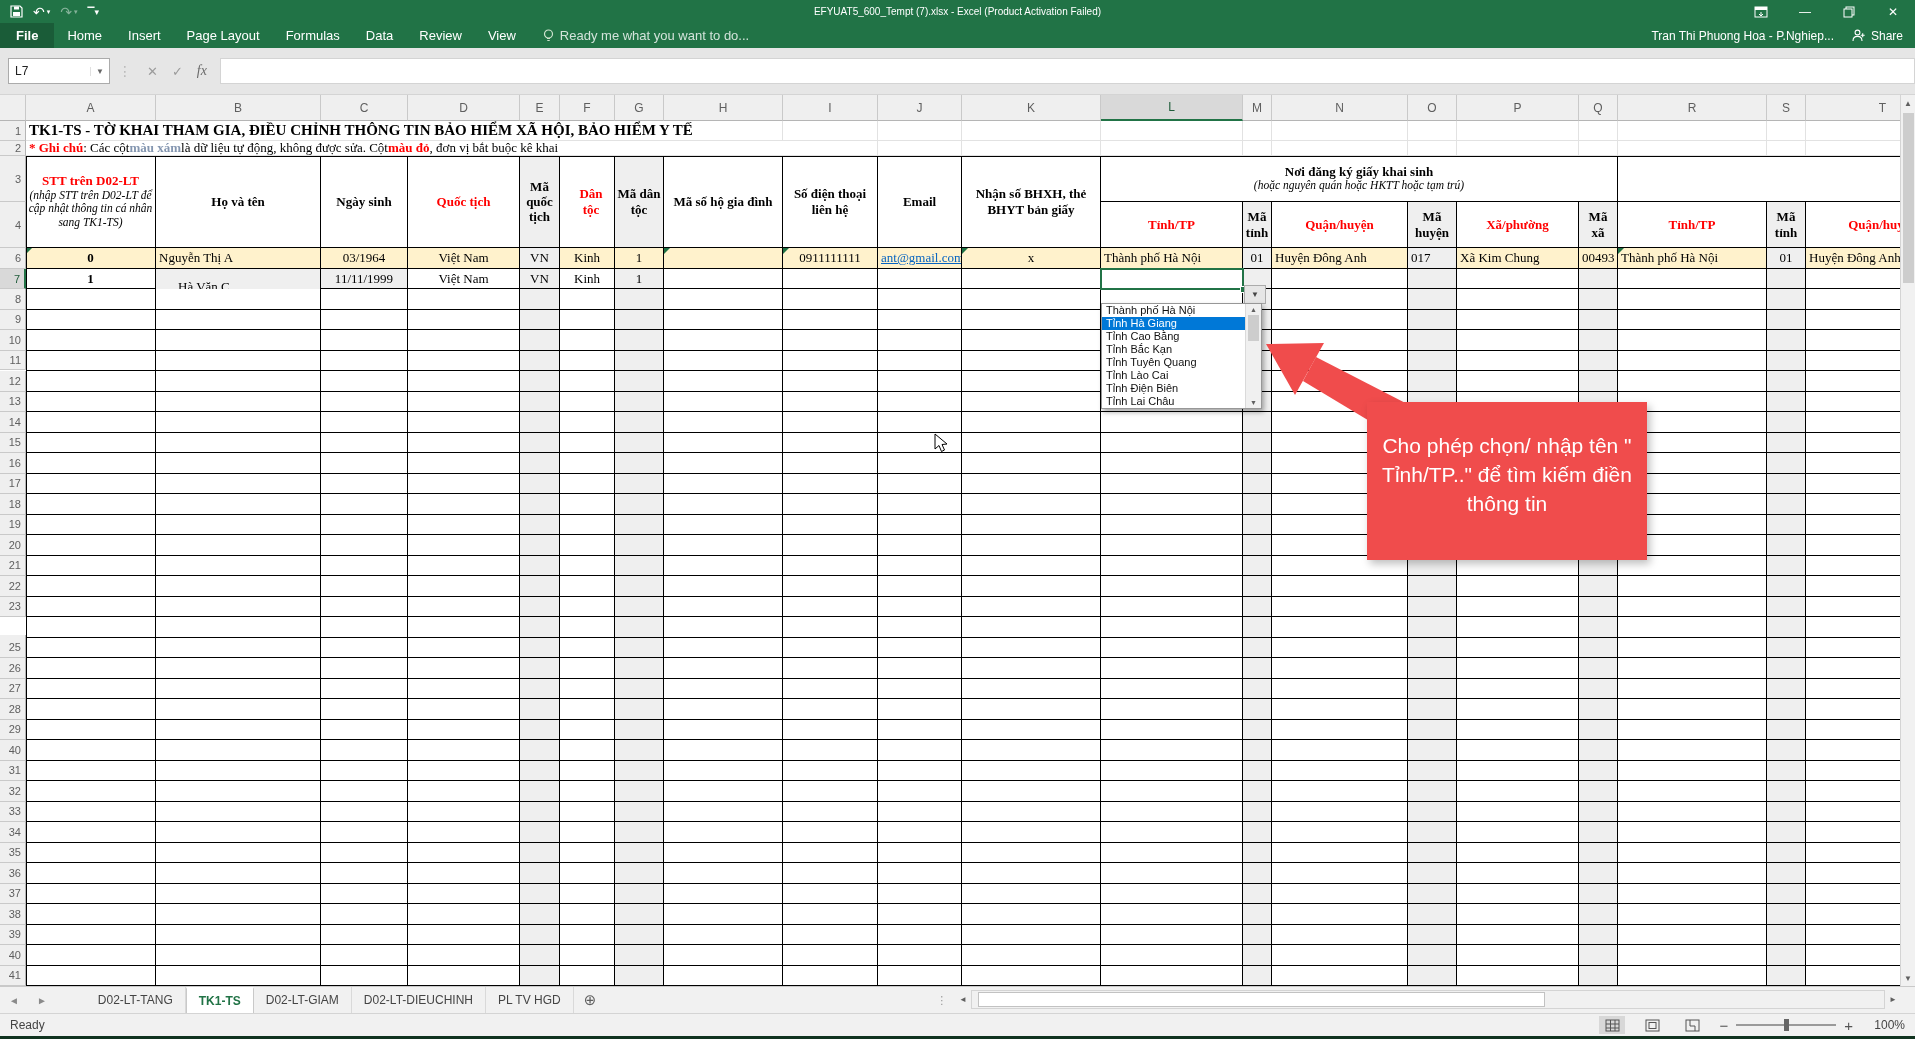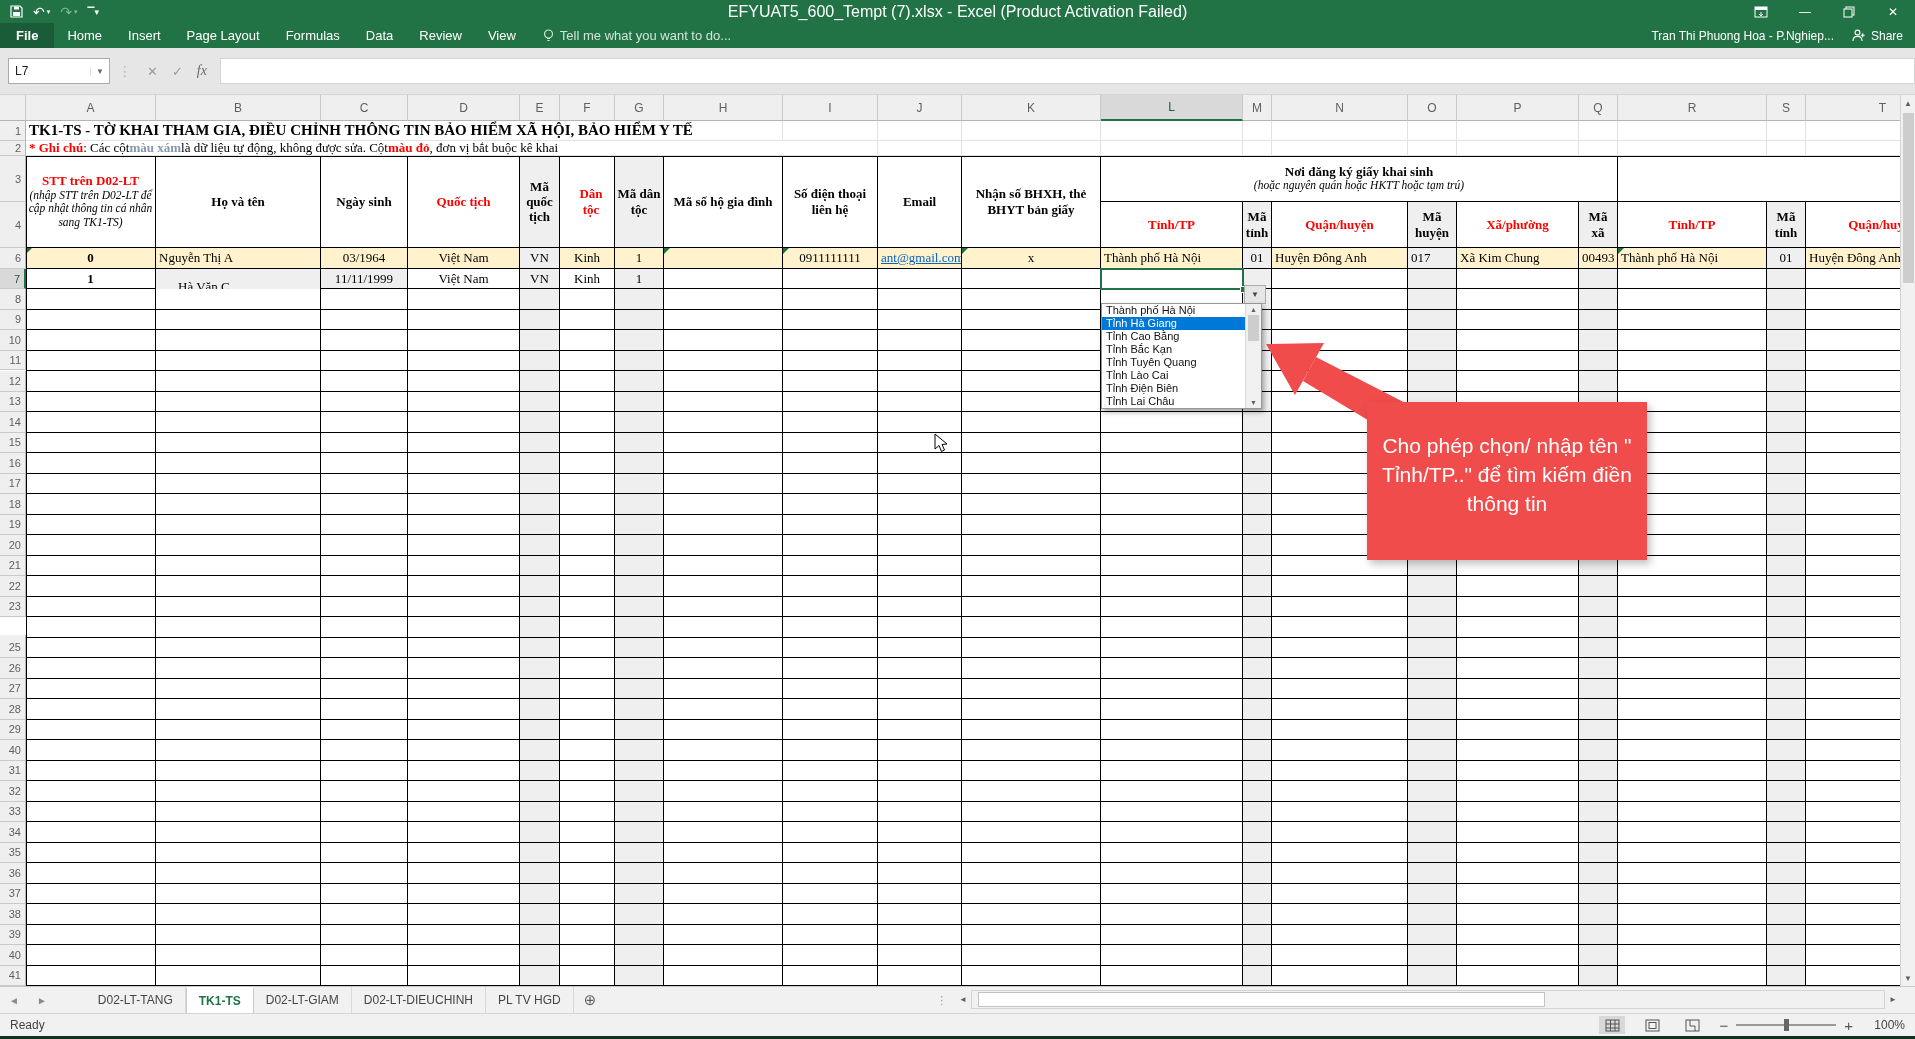--- a/index.html
+++ b/index.html
@@ -3,21 +3,21 @@
 <meta charset="utf-8">
 <style>
   html,body{margin:0;padding:0;}
   body{width:1915px;height:1039px;overflow:hidden;background:#fff;
        font-family:"Liberation Sans","DejaVu Sans",sans-serif;-webkit-font-smoothing:antialiased;}
   
   .titlebar{height:23px;background:#217346;display:flex;align-items:center;color:#fff;position:relative;}
   .qat{display:flex;align-items:center;gap:10px;padding-left:10px;font-size:12px;}
   .qat .ic{display:inline-flex;align-items:center;}
   .dim{opacity:.45;}
-  .title-center{position:absolute;left:0;right:0;text-align:center;font-size:16px;color:#fff;pointer-events:none;}
+  .title-center{position:absolute;left:0;right:0;text-align:center;font-size:10px;color:#fff;pointer-events:none;}
   .winbtns{margin-left:auto;display:flex;align-items:center;height:23px;}
   .winbtn{width:44px;height:23px;display:flex;align-items:center;justify-content:center;font-size:12px;color:#fff;}
   
   .ribbon{height:25px;background:#217346;display:flex;align-items:center;color:#fff;font-size:13px;}
   .rtab{padding:0 13px;height:25px;display:flex;align-items:center;white-space:nowrap;}
   .rtab.file{background:#1a5c38;font-weight:bold;padding:0 16px;}
   .tellme{display:flex;align-items:center;gap:6px;color:rgba(255,255,255,.8);margin-left:14px;}
   .ribbon-right{margin-left:auto;display:flex;align-items:center;gap:18px;padding-right:12px;font-size:12px;}
   .share{display:flex;align-items:center;gap:5px;font-size:12px;}
   
@@ -141,21 +141,21 @@
       <span class="rtab">Formulas</span>
       <span class="rtab">Data</span>
       <span class="rtab">Review</span>
       <span class="rtab">View</span>
     </span>
   <span class="tellme">
     <svg width="11" height="14" viewBox="0 0 11 14">
         <circle cx="5.5" cy="5" r="4" fill="none" stroke="#cfe3cf" stroke-width="1.2"></circle>
         <path d="M4 9.5h3M4.3 11.5h2.4" stroke="#cfe3cf" stroke-width="1.2"></path>
       </svg>
-    <span>Tell me what you want to do...</span>
+    <span>Ready me what you want to do...</span>
   </span>
   <span class="ribbon-right">
     <span>Tran Thi Phuong Hoa - P.Nghiep...</span>
     <span class="share">
       <svg width="14" height="13" viewBox="0 0 14 13">
           <circle cx="5.5" cy="3.5" r="2.4" fill="none" stroke="#fff" stroke-width="1.1"></circle>
           <path d="M1 12c0-3 2-4.6 4.5-4.6S10 9 10 12" fill="none" stroke="#fff" stroke-width="1.1"></path>
           <path d="M10.7 4.2v4M8.7 6.2h4" stroke="#fff" stroke-width="1.1"></path>
         </svg>
       <span>Share</span>

